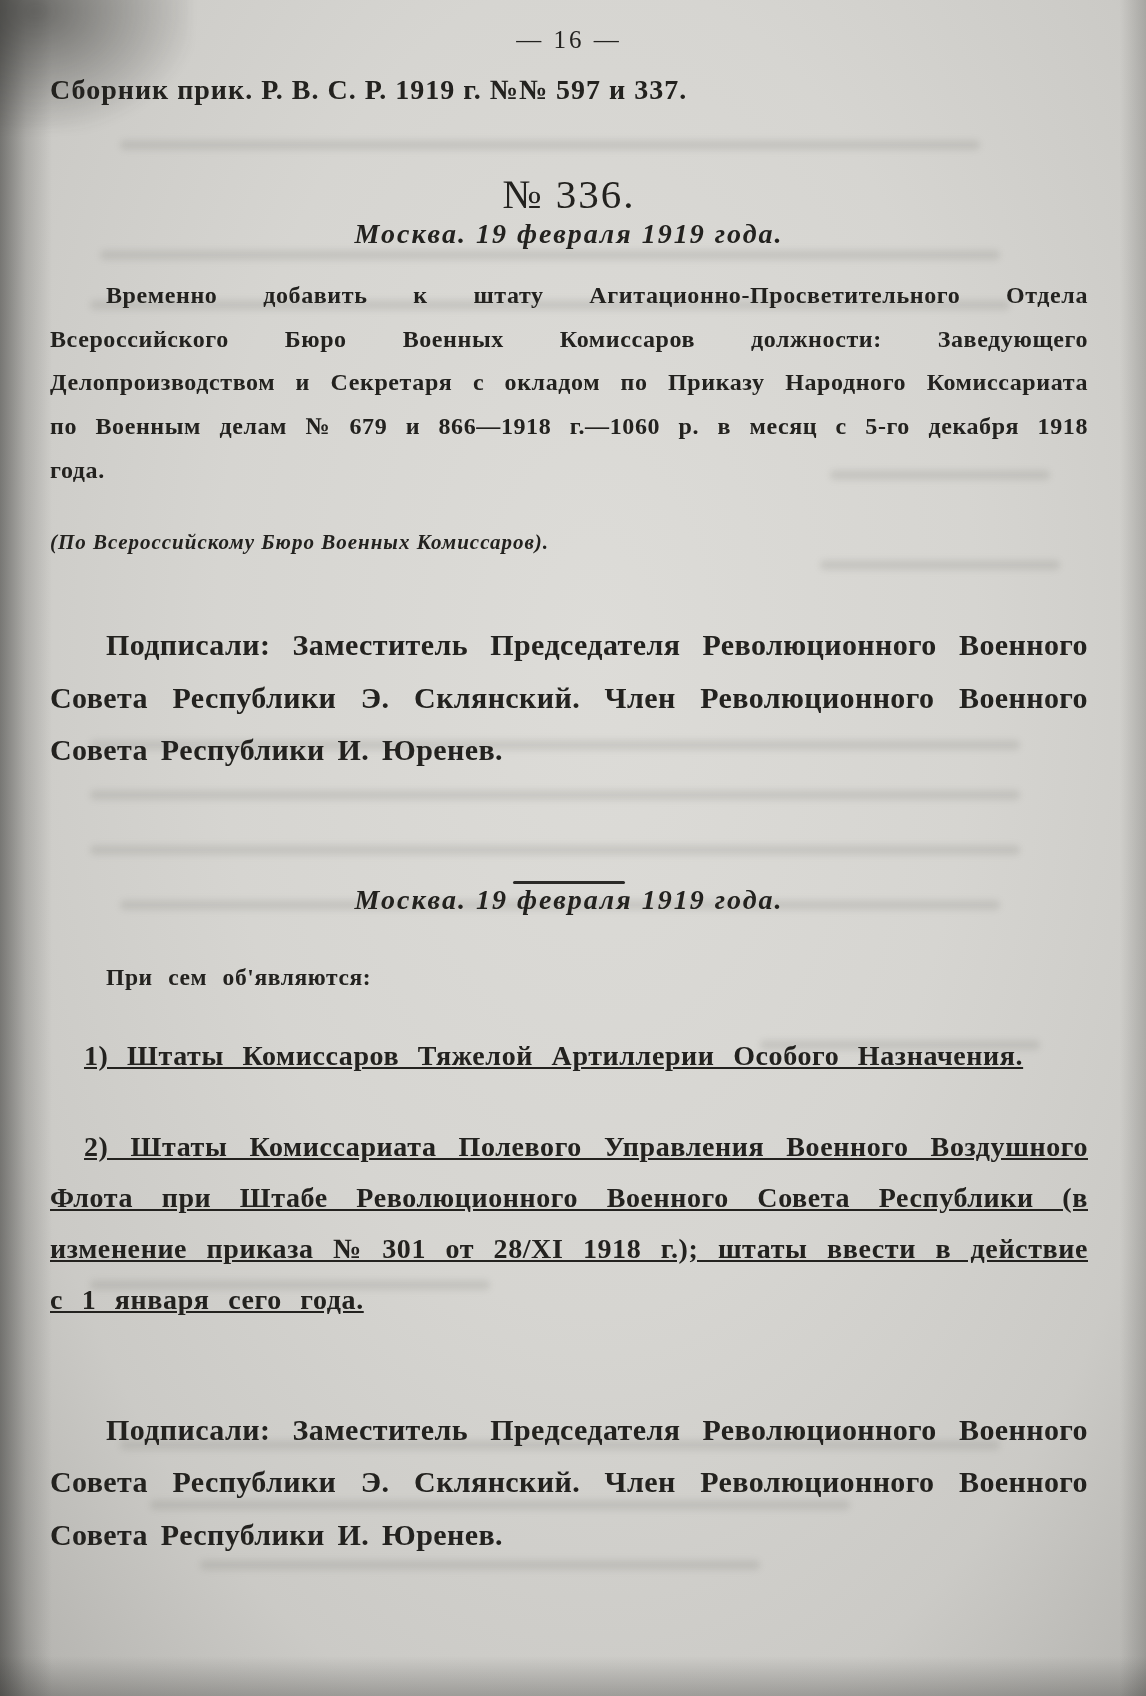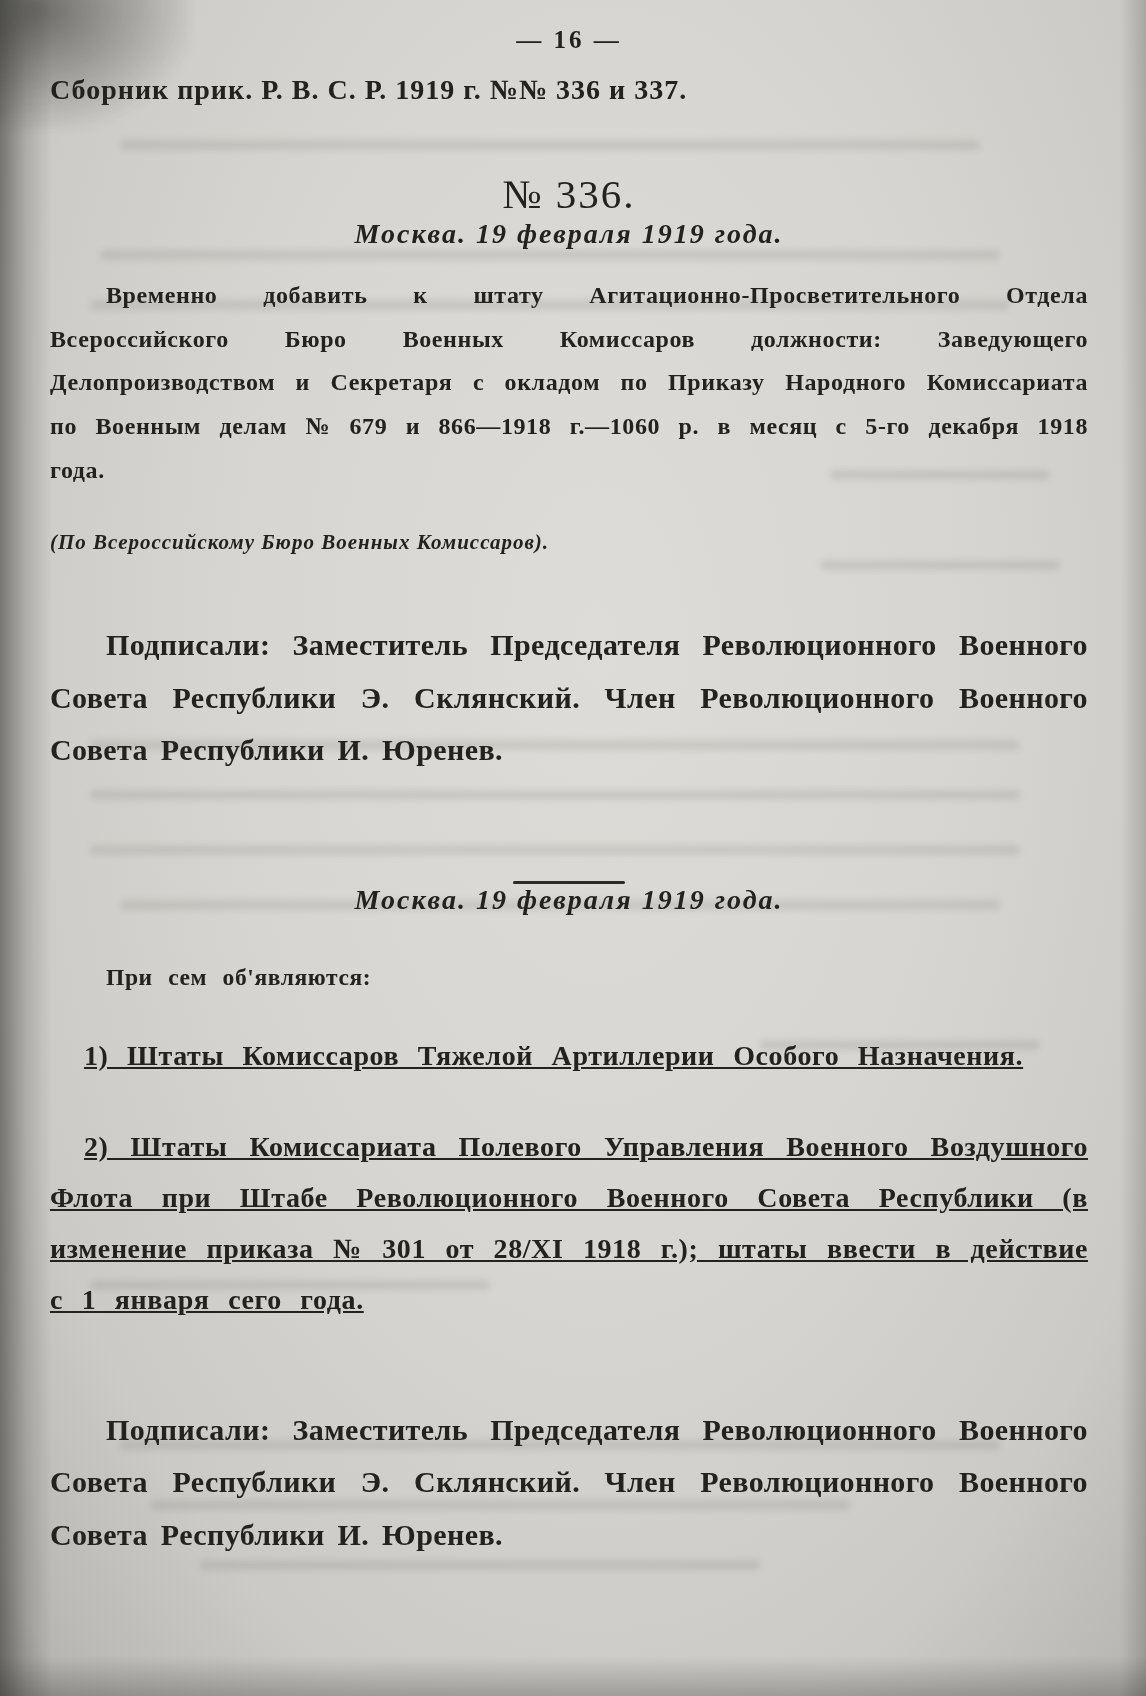--- a/index.html
+++ b/index.html
@@ -53,21 +53,21 @@
     position: absolute;
     left: 50px;
     right: 58px;
     top: 0;
   }
 
   .page-number {
     margin-top: 26px;
     text-align: center;
     font-size: 25px;
-    font-weight: bold;
+    font-weight: normal;
     letter-spacing: 3px;
   }
 
   .doc-header {
     margin-top: 20px;
     font-size: 28px;
     font-weight: bold;
     letter-spacing: 1px;
   }
 
@@ -174,21 +174,21 @@
     <div class="bleed" style="left:90px;  top:1280px; width:400px;"></div>
     <div class="bleed" style="left:120px; top:1440px; width:880px;"></div>
     <div class="bleed" style="left:150px; top:1500px; width:700px;"></div>
     <div class="bleed" style="left:200px; top:1560px; width:560px;"></div>
   </div>
 
   <div class="content">
 
     <div class="page-number">— 16 —</div>
 
-    <div class="doc-header">Сборник прик. Р. В. С. Р. 1919 г. №№ 336 и 337.</div>
+    <div class="doc-header">Сборник прик. Р. В. С. Р. 1919 г. №№ 597 и 337.</div>
 
     <div class="order-336">
       <div class="order-number">№ 336.</div>
       <div class="dateline">Москва. 19 февраля 1919 года.</div>
       <div class="body-par">Временно добавить к штату Агитационно-Просветительного Отдела Всероссийского Бюро Военных Комиссаров должности: Заведующего Делопроизводством и Секретаря с окладом по Приказу Народного Комиссариата по Военным делам № 679 и 866—1918 г.—1060 р. в месяц с 5-го декабря 1918 года.</div>
       <div class="source-line">(По Всероссийскому Бюро Военных Комиссаров).</div>
       <div class="signatures">Подписали: Заместитель Председателя Революционного Военного Совета Республики Э. Склянский. Член Революционного Военного Совета Республики И. Юренев.</div>
     </div>
 
     <div class="divider"></div>

